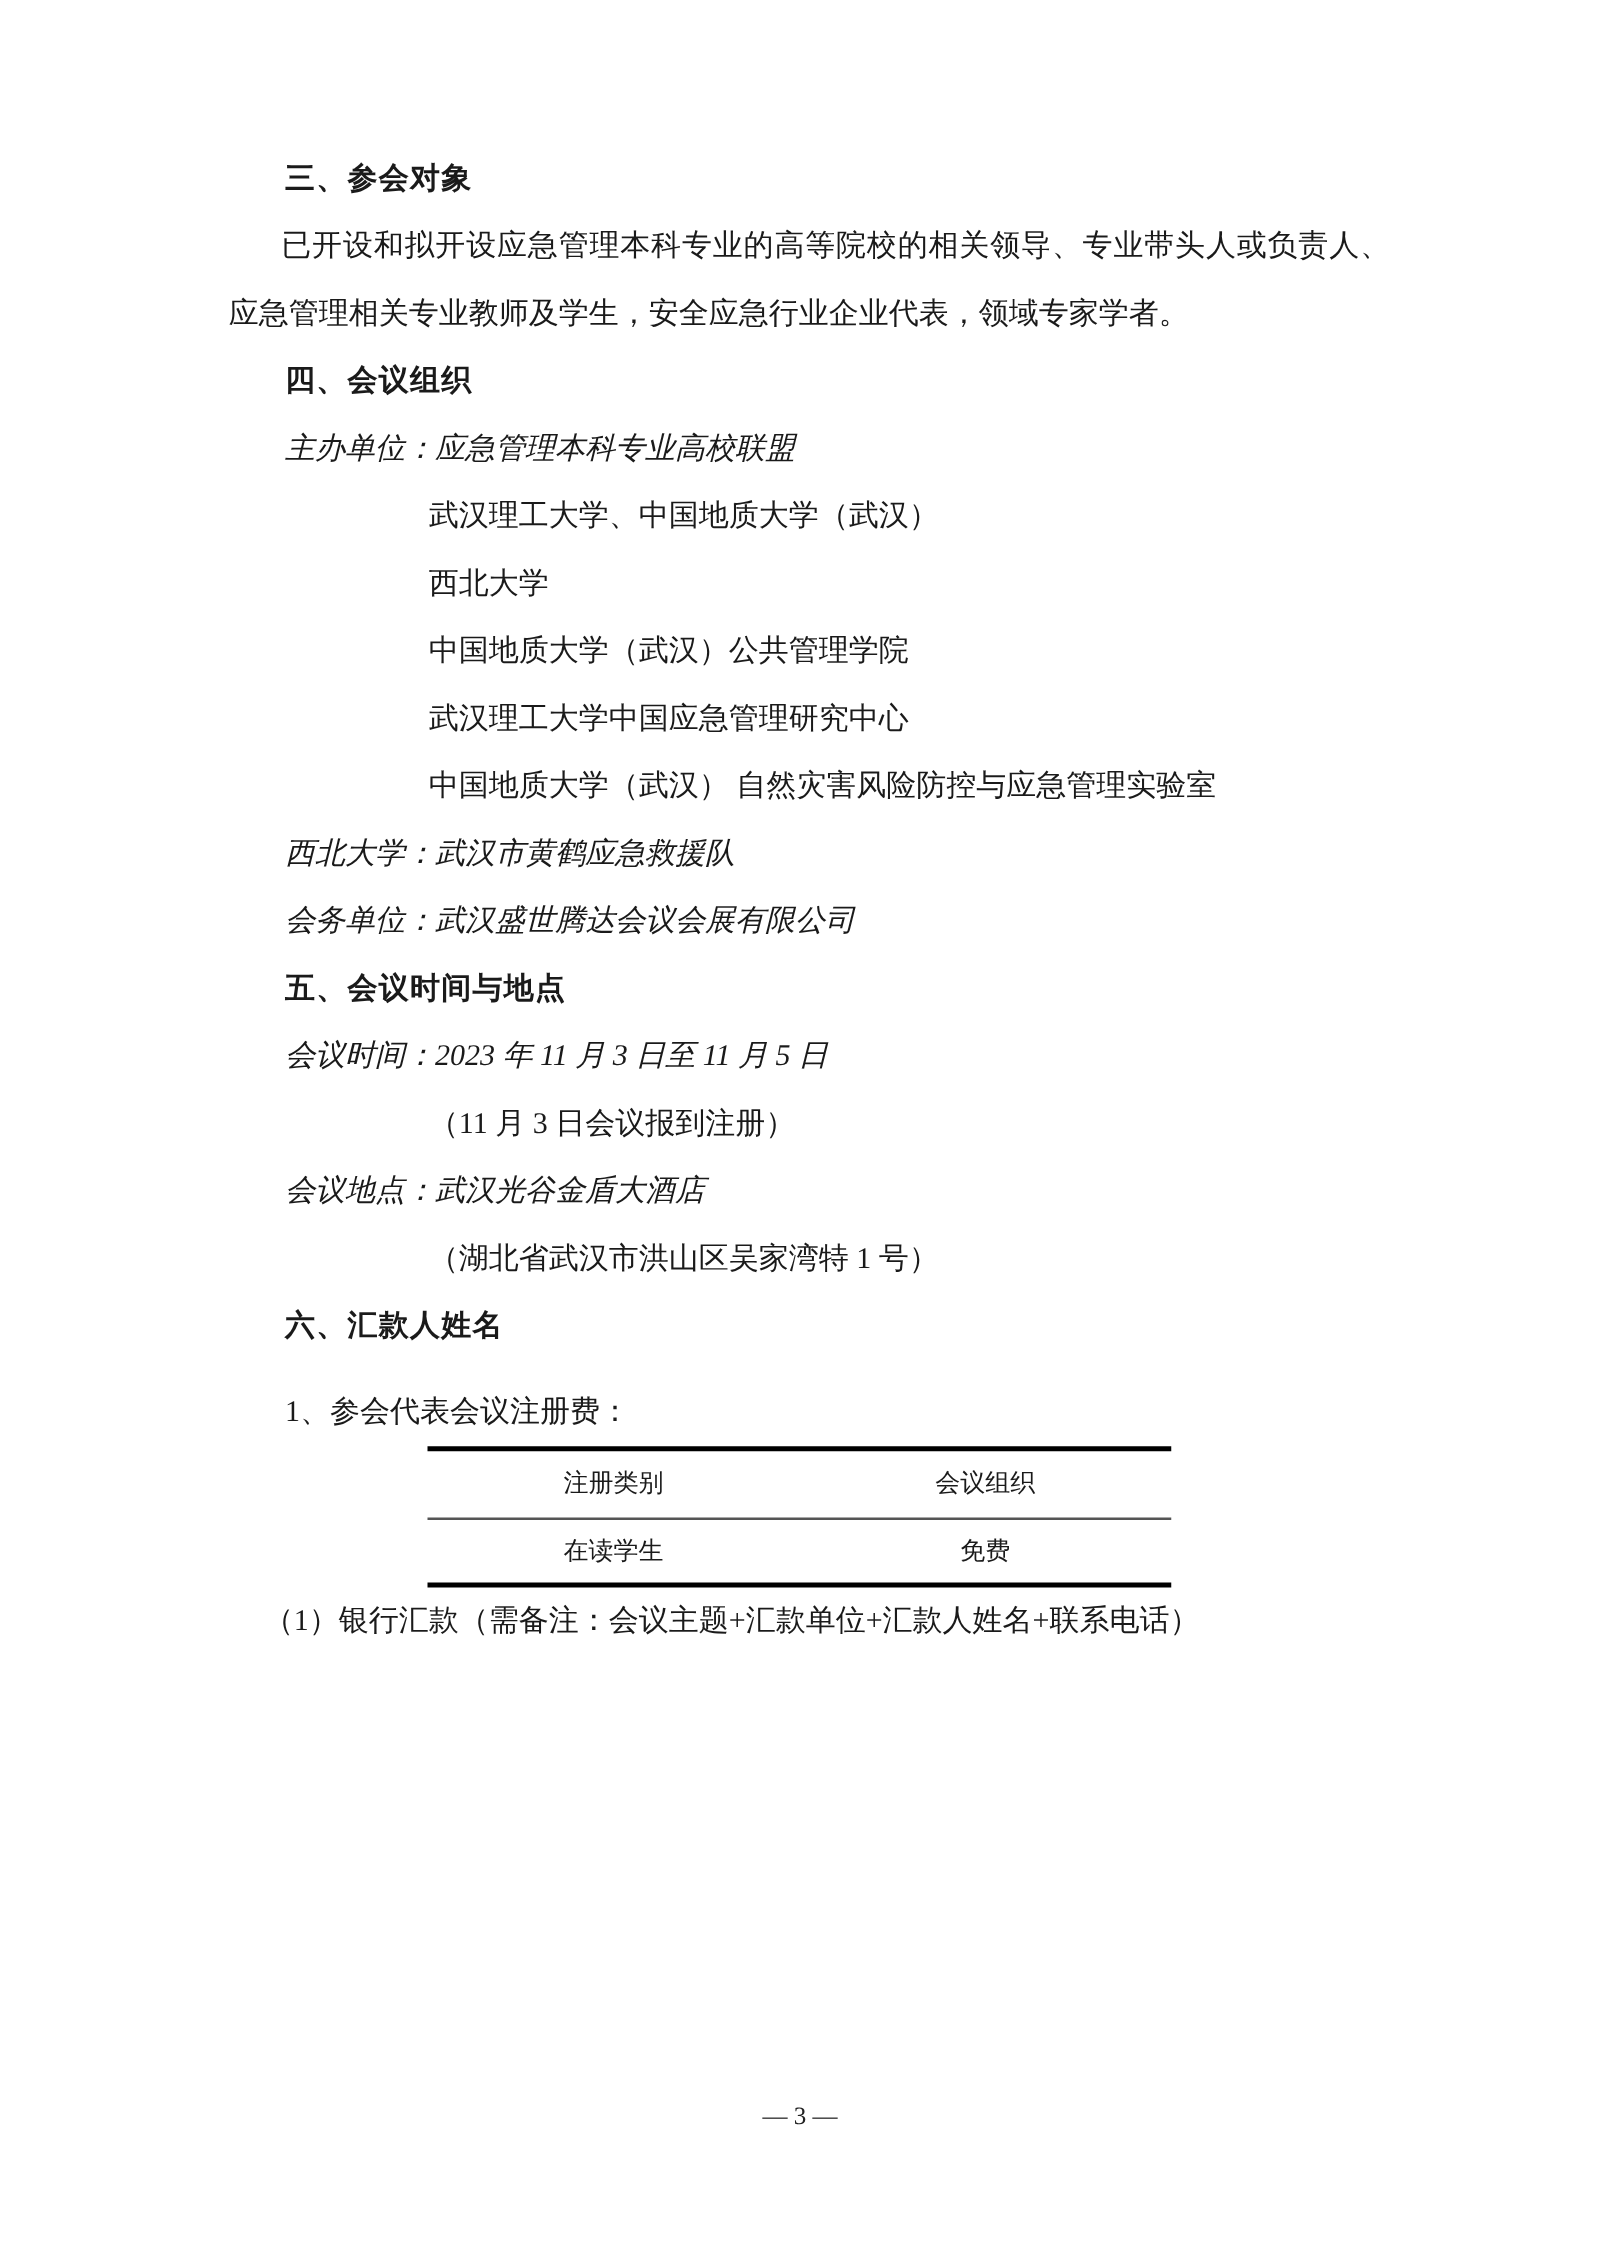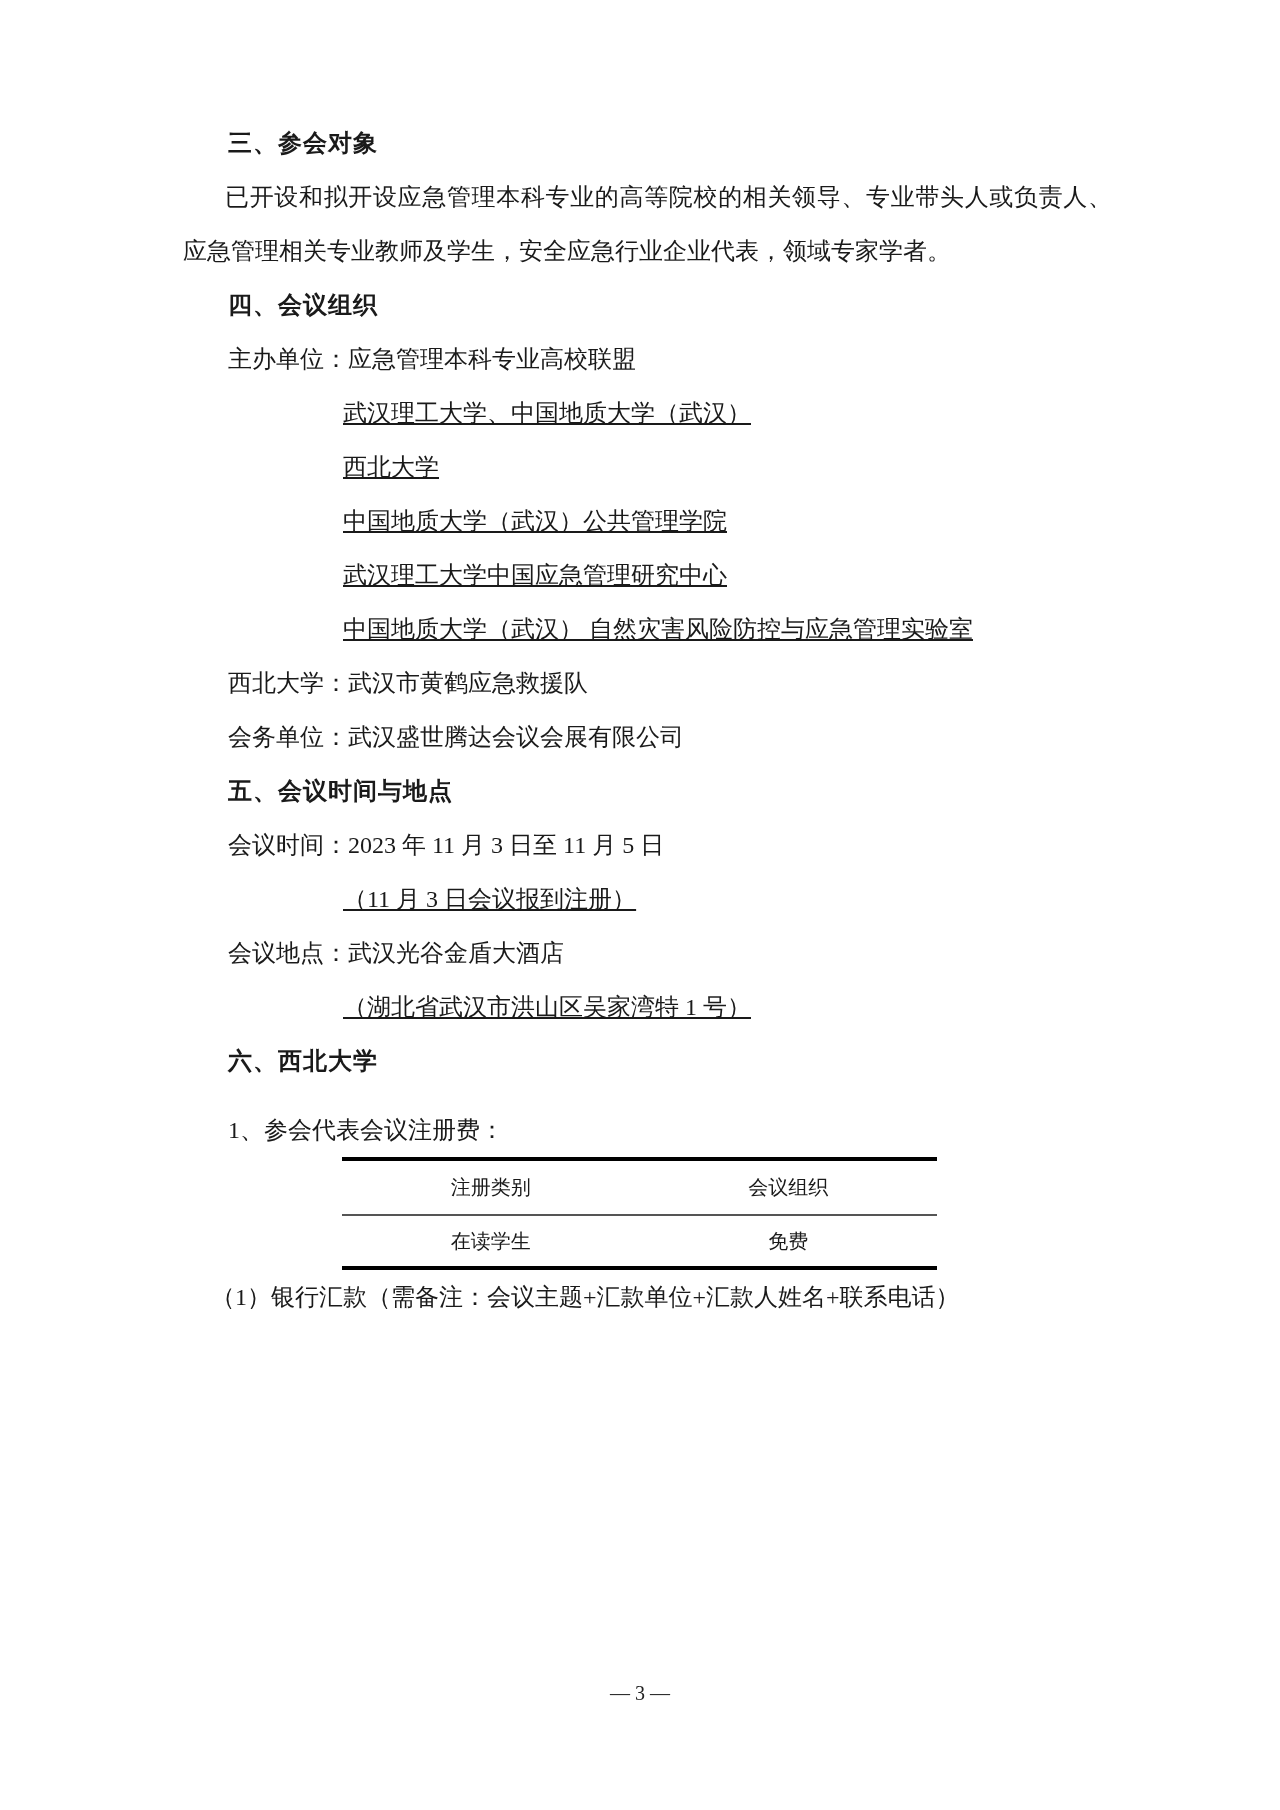--- a/index.html
+++ b/index.html
@@ -20,22 +20,22 @@
   .heading {
     font-family: "Liberation Sans", "DejaVu Sans", sans-serif;
     font-weight: bold;
     padding-left: 45px;
     letter-spacing: 1px;
   }
   .para {
     text-align: justify;
     text-indent: 42px;
   }
-  .label-line { padding-left: 45px; }
-  .cont-line  { padding-left: 160px; text-decoration: underline; }
+  .label-line { padding-left: 45px; font-style: italic; }
+  .cont-line  { padding-left: 160px; }
   .list-item  { padding-left: 45px; }
   .paren-item { padding-left: 28px; }
   .fee-intro { margin-top: 15px; }
   .payment-intro { margin-top: 13px; }
   table.fee-table {
     margin-left: 159px;
     width: 595px;
     border-collapse: collapse;
     border-top: 4px solid #000000;
     border-bottom: 4px solid #000000;
@@ -81,21 +81,21 @@
   <div class="label-line">西北大学：武汉市黄鹤应急救援队</div>
   <div class="label-line">会务单位：武汉盛世腾达会议会展有限公司</div>
 
   <div class="heading">五、会议时间与地点</div>
 
   <div class="label-line">会议时间：2023 年 11 月 3 日至 11 月 5 日</div>
   <div class="cont-line">（11 月 3 日会议报到注册）</div>
   <div class="label-line">会议地点：武汉光谷金盾大酒店</div>
   <div class="cont-line">（湖北省武汉市洪山区吴家湾特 1 号）</div>
 
-  <div class="heading">六、西北大学</div>
+  <div class="heading">六、汇款人姓名</div>
 
   <div class="list-item fee-intro">1、参会代表会议注册费：</div>
 
   <table class="fee-table">
     <tbody>
       <tr class="hdr-row">
         <td>注册类别</td>
         <td>会议组织</td>
       </tr>
       <tr class="plain-row">

